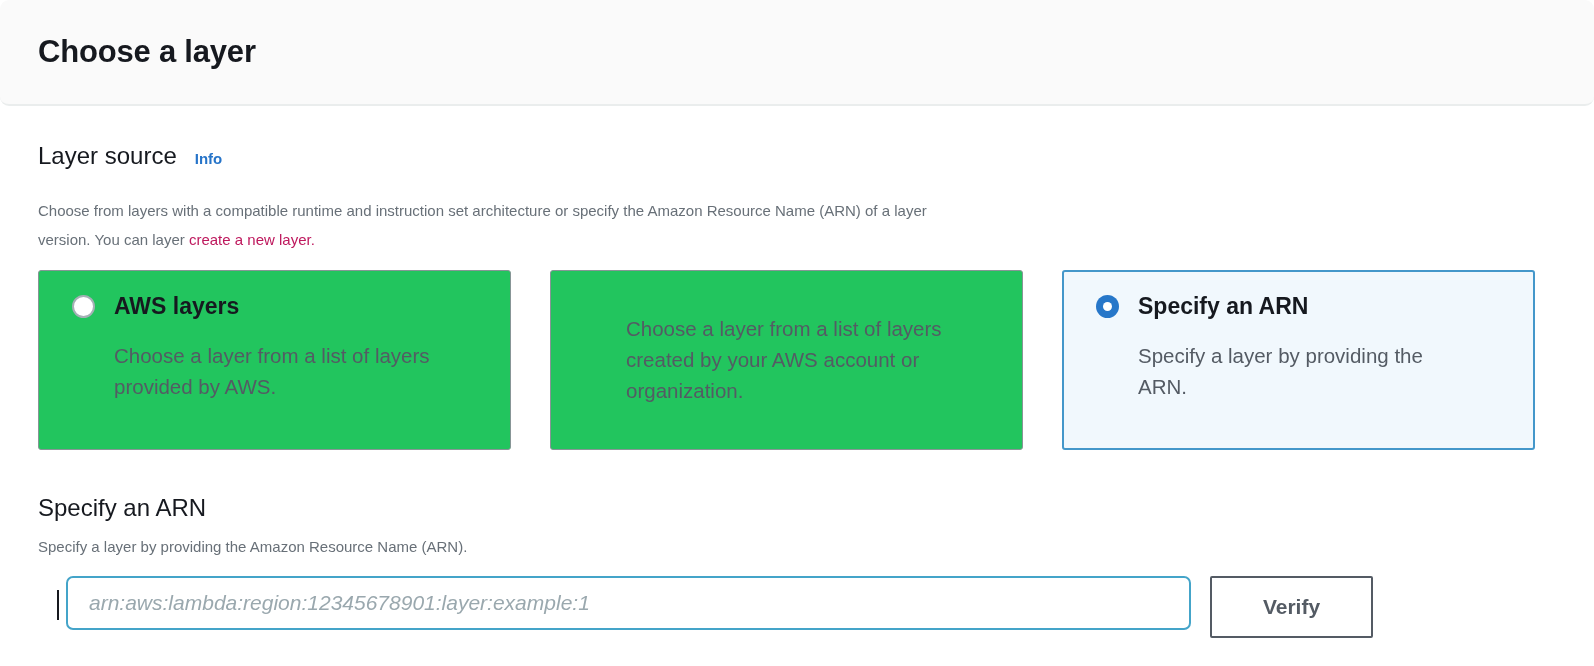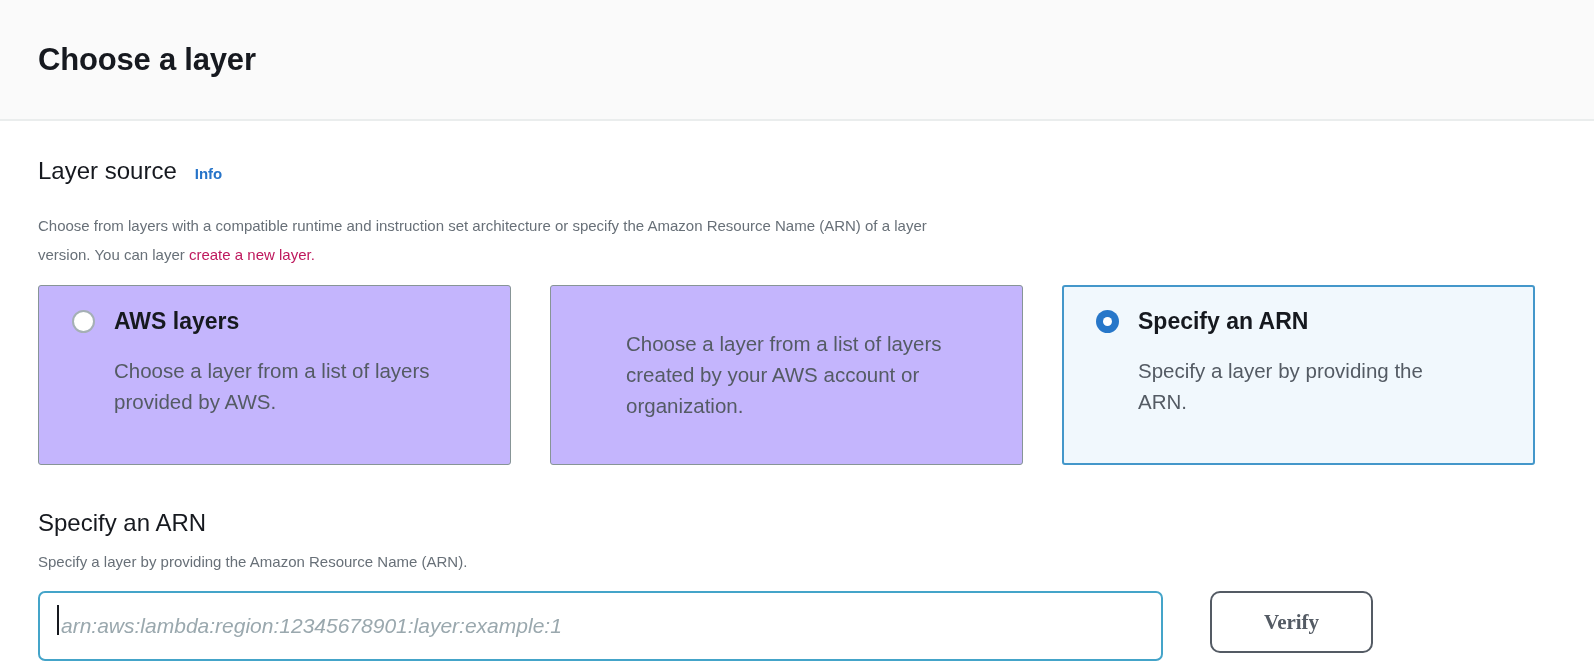--- a/index.html
+++ b/index.html
@@ -7,26 +7,27 @@
     width: 1594px; height: 666px;
     background: #ffffff;
     font-family: "Liberation Sans", "DejaVu Sans", sans-serif;
     color: #16191f;
     overflow: hidden;
   }
   .panel { width: 1594px; height: 666px; background: #fff; }
 
   
   .panel-header {
-    height: 121px;
+    height: 106px;
     background: #fafafa;
     border-bottom: 2px solid #eaeded;
     display: flex;
     align-items: center;
     padding: 0 38px;
+    border-radius: 9px;
   }
   .panel-header h1 {
     font-size: 31px;
     font-weight: 700;
     color: #16191f;
     letter-spacing: -0.2px;
   }
 
   
   .panel-body { padding: 36px 38px 0 38px; }
@@ -57,21 +58,21 @@
   .cards {
     display: flex;
     gap: 39px;
     margin-top: 16px;
   }
   .card {
     width: 473px;
     height: 180px;
     border: 1px solid #879596;
     border-radius: 3px;
-    background: #c4b5fd;
+    background: #22c55e;
     padding: 22px 24px 0 33px;
     cursor: pointer;
   }
   .card--selected {
     border: 2px solid #4497ca;
     background: #f1f8fd;
     padding: 21px 23px 0 32px;
   }
   .card-head {
     display: flex;
@@ -122,51 +123,52 @@
     margin-bottom: 10px;
   }
   .arn-row {
     display: flex;
     align-items: flex-start;
     margin-top: 15px;
   }
   .input-wrap { position: relative; width: 1125px; }
   .arn-input {
     width: 1125px;
-    height: 70px;
+    height: 54px;
     border: 2px solid #44a4c9;
     border-radius: 7px;
     padding: 0 18px 0 21px;
     font-size: 21px;
     font-style: italic;
     color: #16191f;
     background: #ffffff;
     outline: none;
     font-family: "Liberation Sans", "DejaVu Sans", sans-serif;
+    margin-left: 28px;
   }
   .arn-input::placeholder { color: #9aa8ae; opacity: 1; font-style: italic; }
   .caret {
     position: absolute;
     left: 19px; top: 14px;
     width: 2px; height: 30px;
     background: #16191f;
   }
   .verify-btn {
     margin-left: 47px;
     height: 62px;
     min-width: 163px;
     padding: 0 36px;
     background: #ffffff;
     border: 2px solid #545b64;
-    border-radius: 10px;
+    border-radius: 2px;
     font-size: 21px;
     font-weight: 700;
     color: #545b64;
     cursor: pointer;
-    font-family: Liberation Serif, serif;
+    font-family: Liberation Sans, sans-serif;
   }
 </style>
 </head>
 <body>
 
 <div class="panel">
 
   <header class="panel-header">
     <h1>Choose a layer</h1>
   </header>

